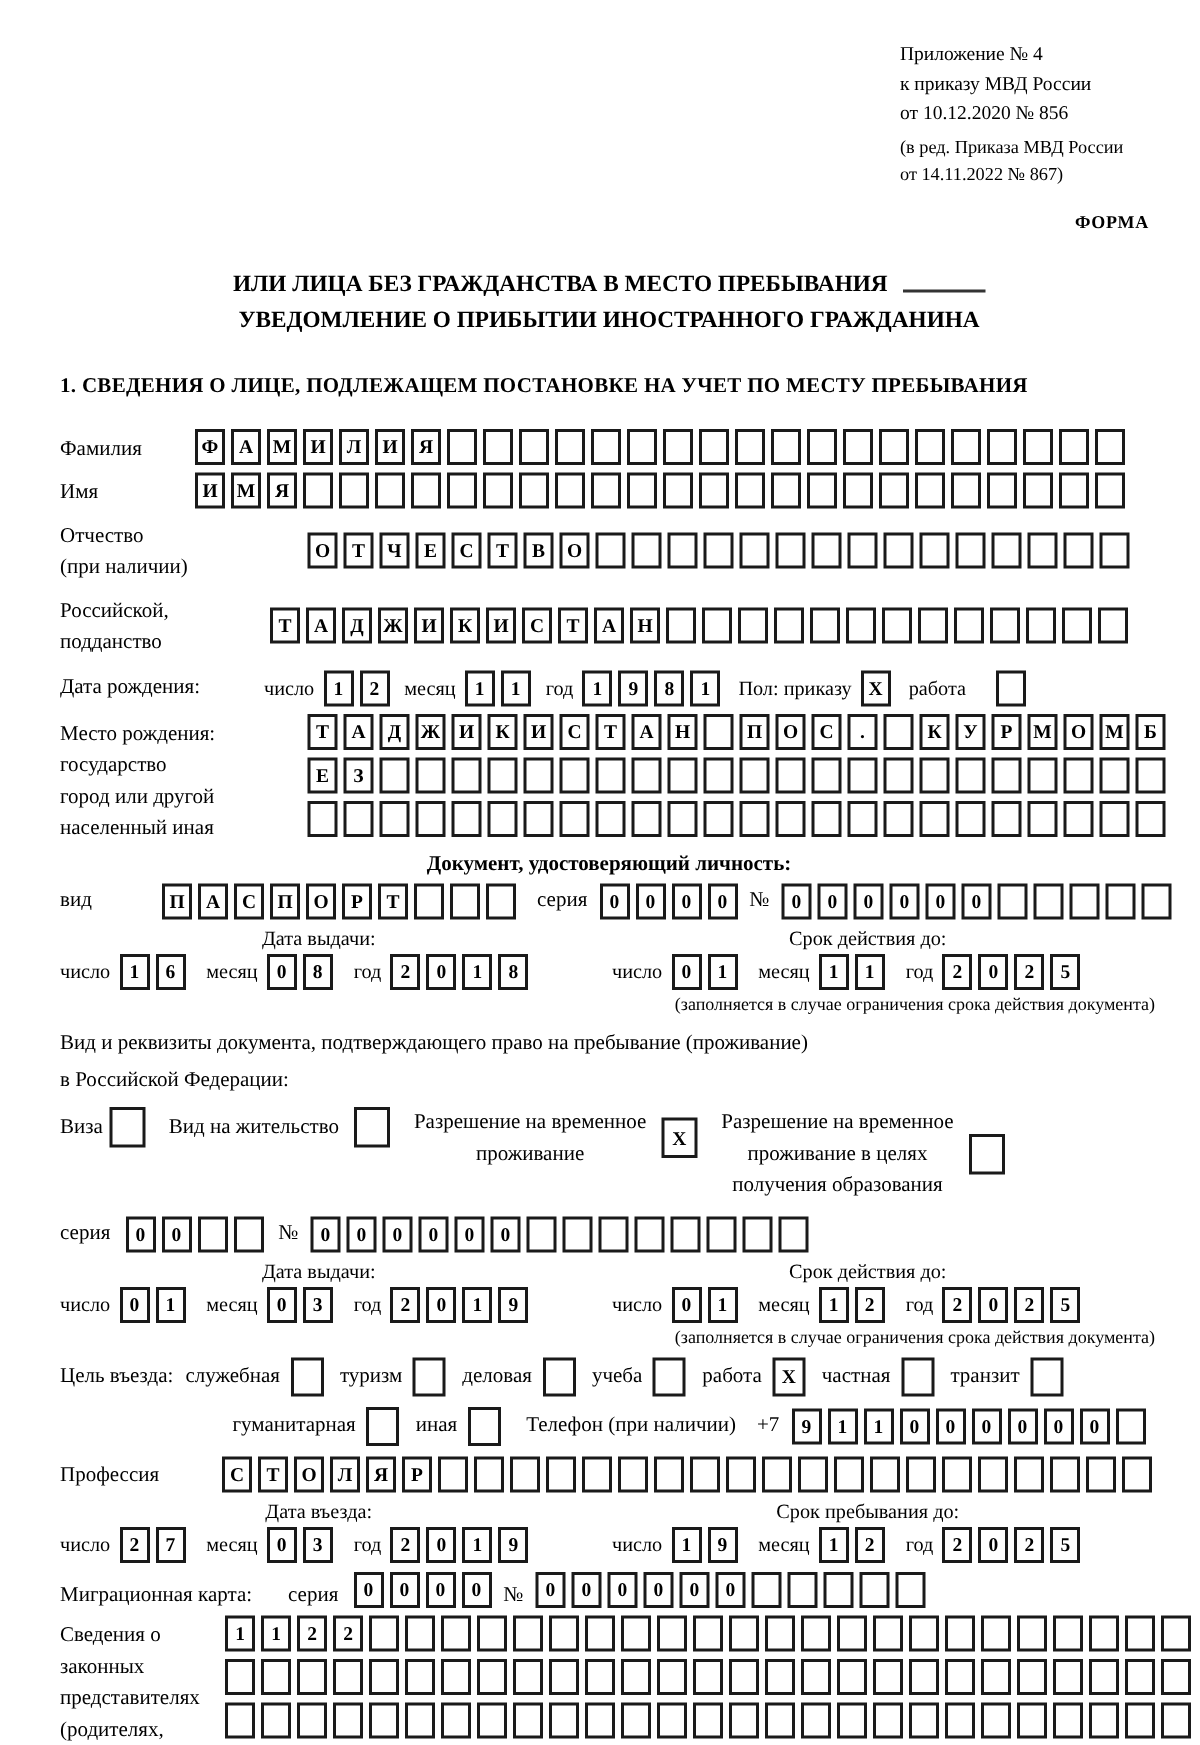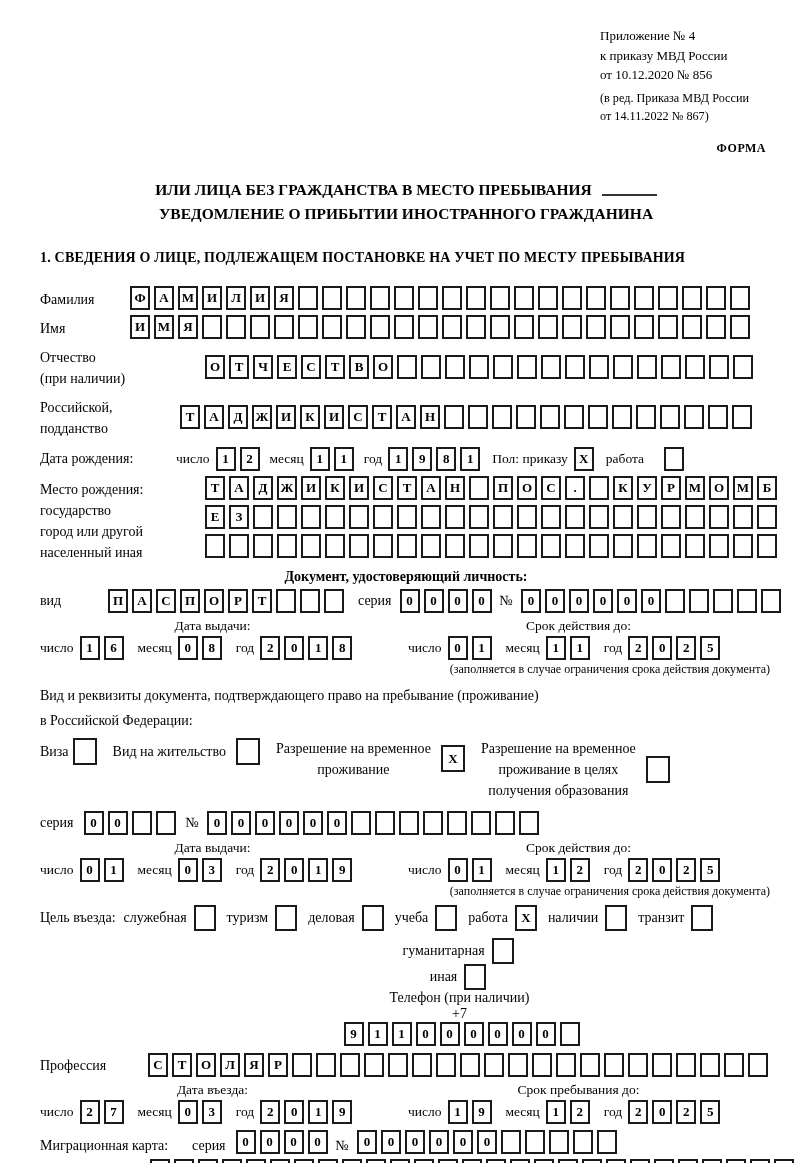--- a/index.html
+++ b/index.html
@@ -64,21 +64,21 @@
   .opts { display:flex; align-items:flex-start; margin:4px 0 10px 0; font-size:14px; }
   .opt { display:flex; align-items:center; margin-right:16px; }
   .opt .ml { text-align:center; }
   .opt .cell { margin-left:10px; margin-right:0; width:24px; height:27px; }
   .opt.first .cell { margin-left:4px; }
 
   .pair { display:flex; align-items:center; margin-right:11px; }
   .pair .t { margin-right:7px; }
   .pair .cell { width:22px; height:26px; margin-right:0; }
   .purpose-row { display:flex; align-items:center; font-size:14px; margin-bottom:7px; }
-  .purpose-row2 { padding-left:115px;flex-direction:column; }
+  .purpose-row2 { padding-left:115px; }
   .phone-lbl { margin:0 14px 0 6px;text-align:right; }
   .phone-prefix { margin-right:8px; }
 
   .legal { display:flex; align-items:flex-start; margin-top:4px; font-size:14px; }
 </style>
 </head>
 <body>
 
 <div class="page">
 
@@ -558,21 +558,21 @@
             <span class="cell"></span>
           </span>
       </span>
       <span class="pair">
         <span class="t">работа</span>
         <span class="cells">
             <span class="cell">X</span>
           </span>
       </span>
       <span class="pair">
-        <span class="t">наличии</span>
+        <span class="t">частная</span>
         <span class="cells">
             <span class="cell"></span>
           </span>
       </span>
       <span class="pair" style="margin-right:0;">
         <span class="t">транзит</span>
         <span class="cells">
             <span class="cell"></span>
           </span>
       </span>

